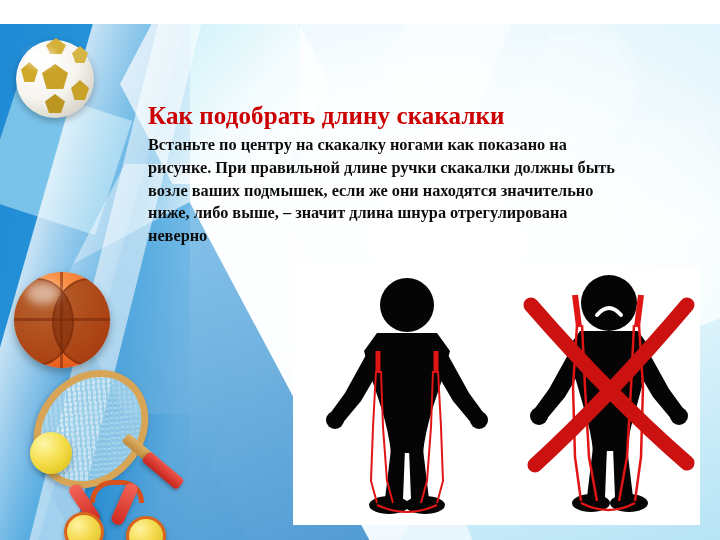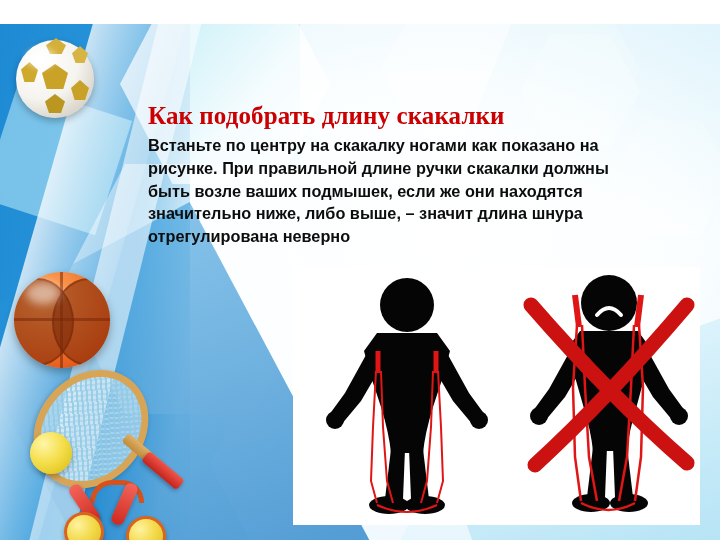--- a/index.html
+++ b/index.html
@@ -100,21 +100,21 @@
   
   .title{
     position:absolute;left:148px;top:78px;
     font-size:25px;font-weight:bold;color:#cc0000;
     letter-spacing:.1px;white-space:nowrap;
     font-family:"Liberation Serif", serif;
   }
   .body-text{
     position:absolute;left:148px;top:110px;width:482px;
     font-size:16.3px;font-weight:bold;color:#0d0d0d;line-height:1.40;
-    font-family:Liberation Sans, sans-serif;
+    font-family:Liberation Serif, serif;
   }
 
   
   .panel{
     position:absolute;left:293px;top:243px;width:407px;height:258px;
     background:#ffffff;
   }
 
   .figure{position:absolute;top:0;height:258px;}
   .fig-left{left:22px;width:185px;}

